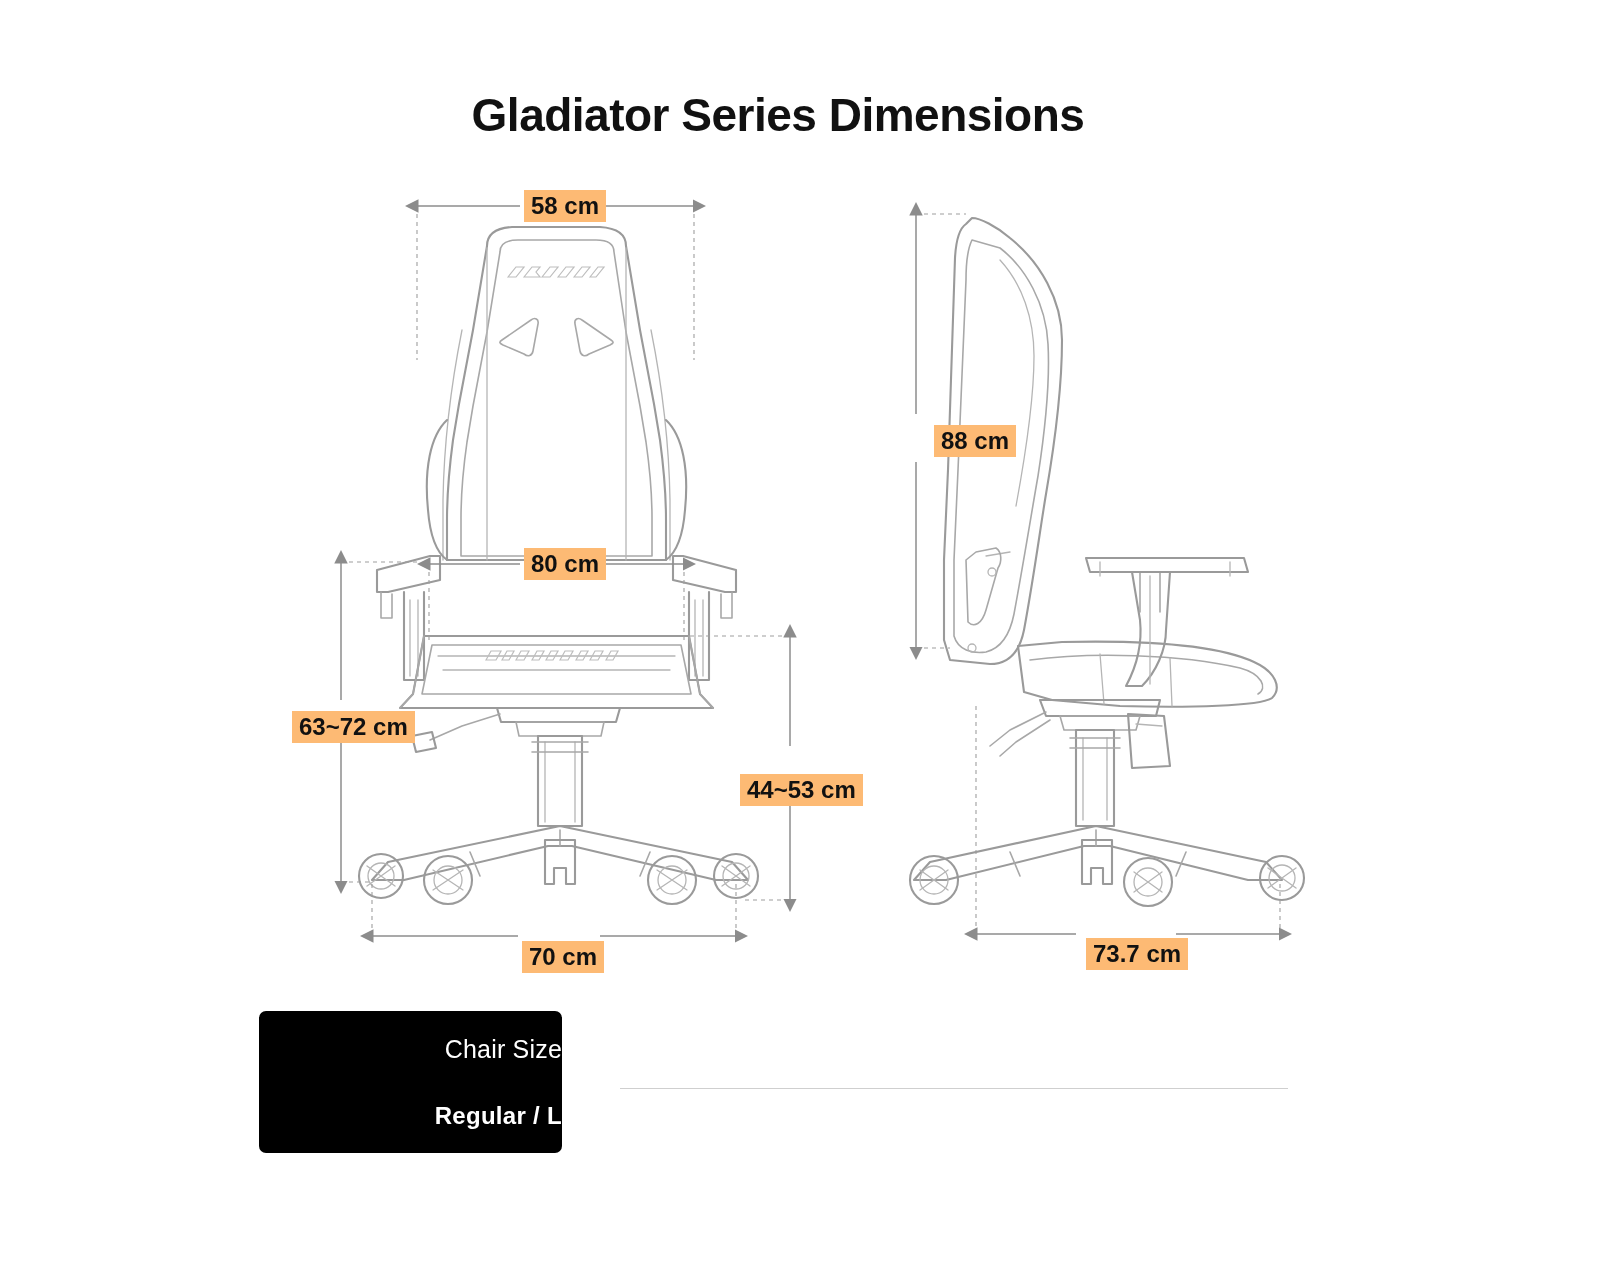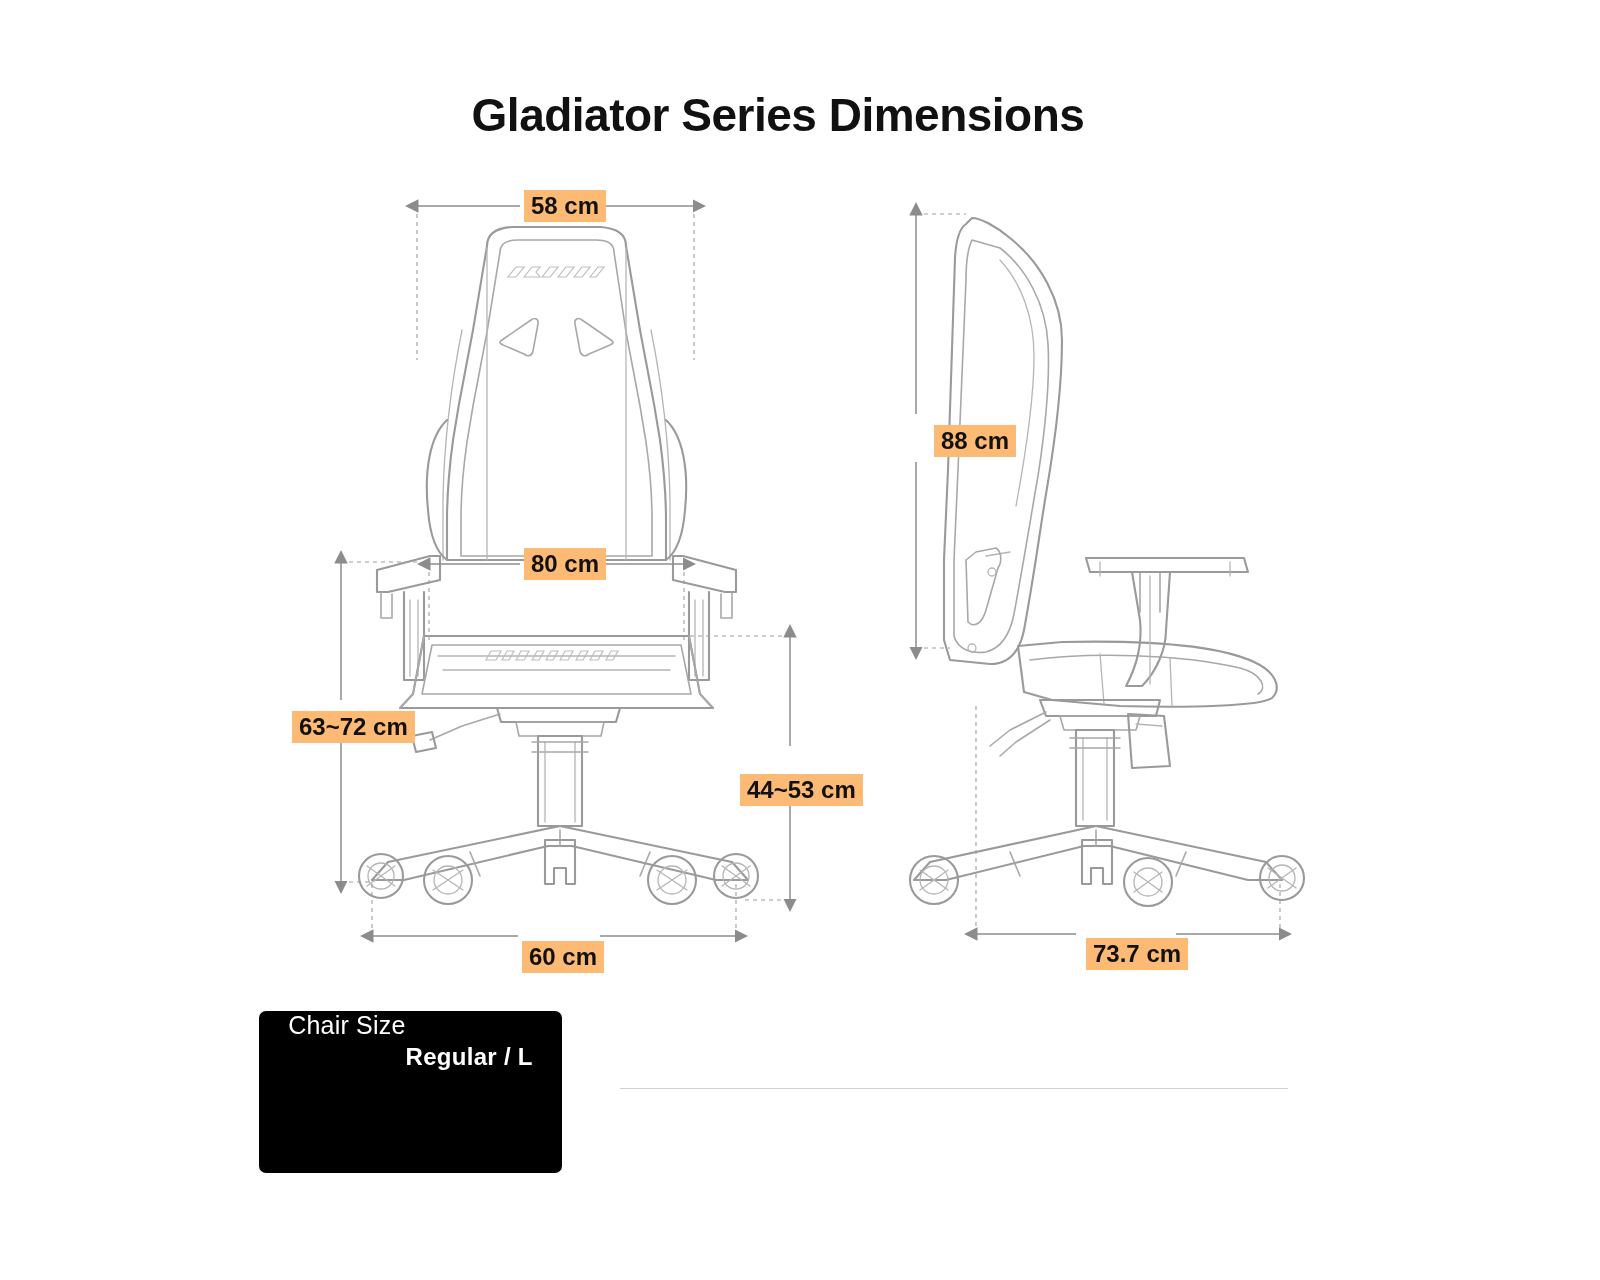--- a/index.html
+++ b/index.html
@@ -55,27 +55,27 @@
   .dim-70     { top: 941px; left: 522px; }
   .dim-88     { top: 425px; left: 912px; margin-left: 22px; }
   .dim-565    { top: 938px; left: 1086px; }
 
   
   .size-badge {
     position: absolute;
     top: 1011px;
     left: 259px;
     width: 303px;
-    height: 162px;
+    height: 142px;
     background: #000000;
     border-radius: 7px;
     color: #ffffff;
     display: flex;
-    flex-direction: row;
-    align-items: flex-start;
+    flex-direction: column;
+    align-items: flex-end;
     justify-content: center;
   }
   .size-badge .label {
     font-size: 25px;
     font-weight: normal;
     letter-spacing: 0.2px;
     margin-bottom: 6px;
   }
   .size-badge .value {
     font-size: 24px;
@@ -327,21 +327,21 @@
     <path class="dd" d="M1280,884 L1280,934"></path>
     <line class="dl" x1="976" y1="934" x2="1076" y2="934" marker-start="url(#arrL)"></line>
     <line class="dl" x1="1176" y1="934" x2="1280" y2="934" marker-end="url(#arrR)"></line>
   </g>
 </svg>
 
 <div class="dim dim-58">58 cm</div>
 <div class="dim dim-50">80 cm</div>
 <div class="dim dim-6372">63~72 cm</div>
 <div class="dim dim-4453">44~53 cm</div>
-<div class="dim dim-70">60 cm</div>
+<div class="dim dim-70">70 cm</div>
 <div class="dim dim-88">88 cm</div>
 <div class="dim dim-565">73.7 cm</div>
 
 <div class="size-badge">
   <div class="label">Chair Size</div>
   <div class="value">Regular / L</div>
 </div>
 
 <div class="disclaimer">
   <div class="rule"></div>

